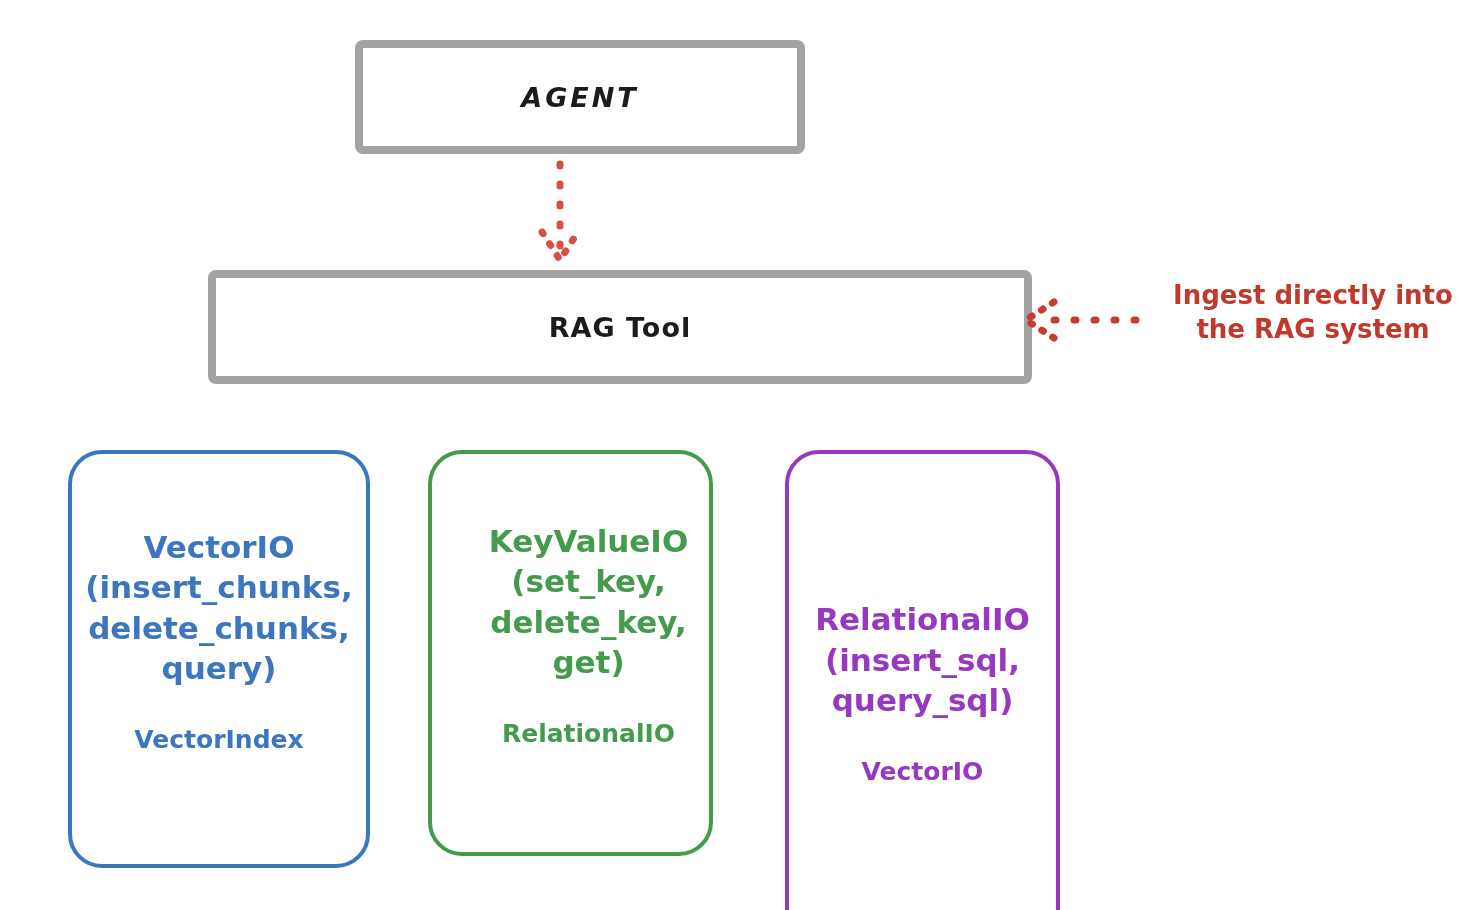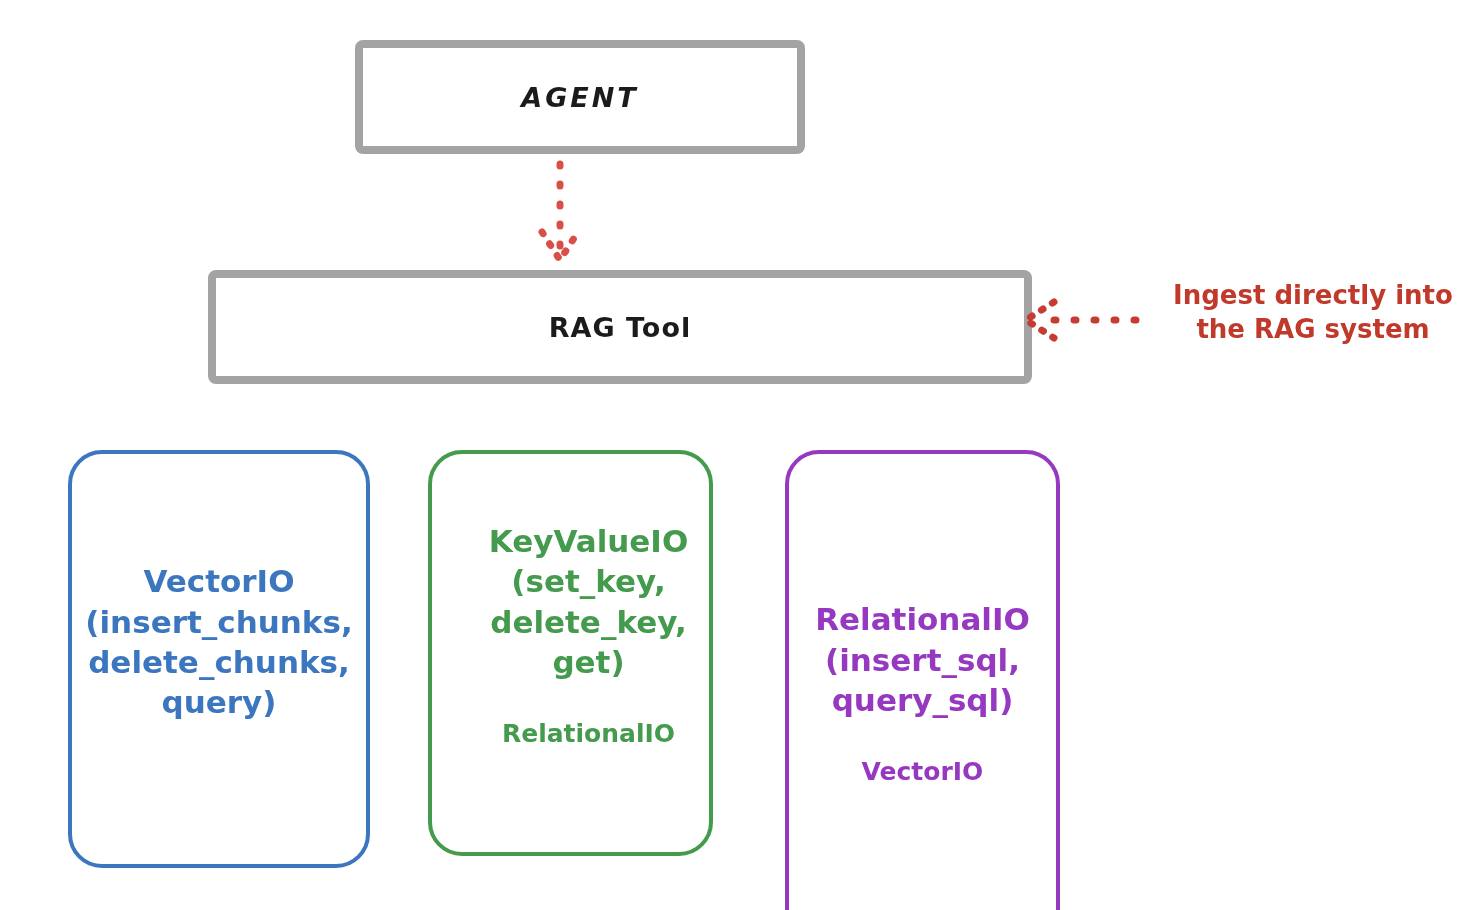--- a/index.html
+++ b/index.html
@@ -175,20 +175,21 @@
 
   <div id="ingest-annotation">Ingest directly into
 the RAG system</div>
 
   <div class="node node-api" id="vector-node">
     <div class="api-inner">
       <div class="api-text api-title">VectorIO
 (insert_chunks,
 delete_chunks,
 query)</div>
+      <div class="api-text api-index">VectorIndex</div>
     </div>
   </div>
 
   <div class="node node-api" id="keyvalue-node">
     <div class="api-inner">
       <div class="api-text api-title">KeyValueIO
 (set_key,
 delete_key, get)</div>
       <div class="api-text api-index">RelationalIO</div>
     </div>

